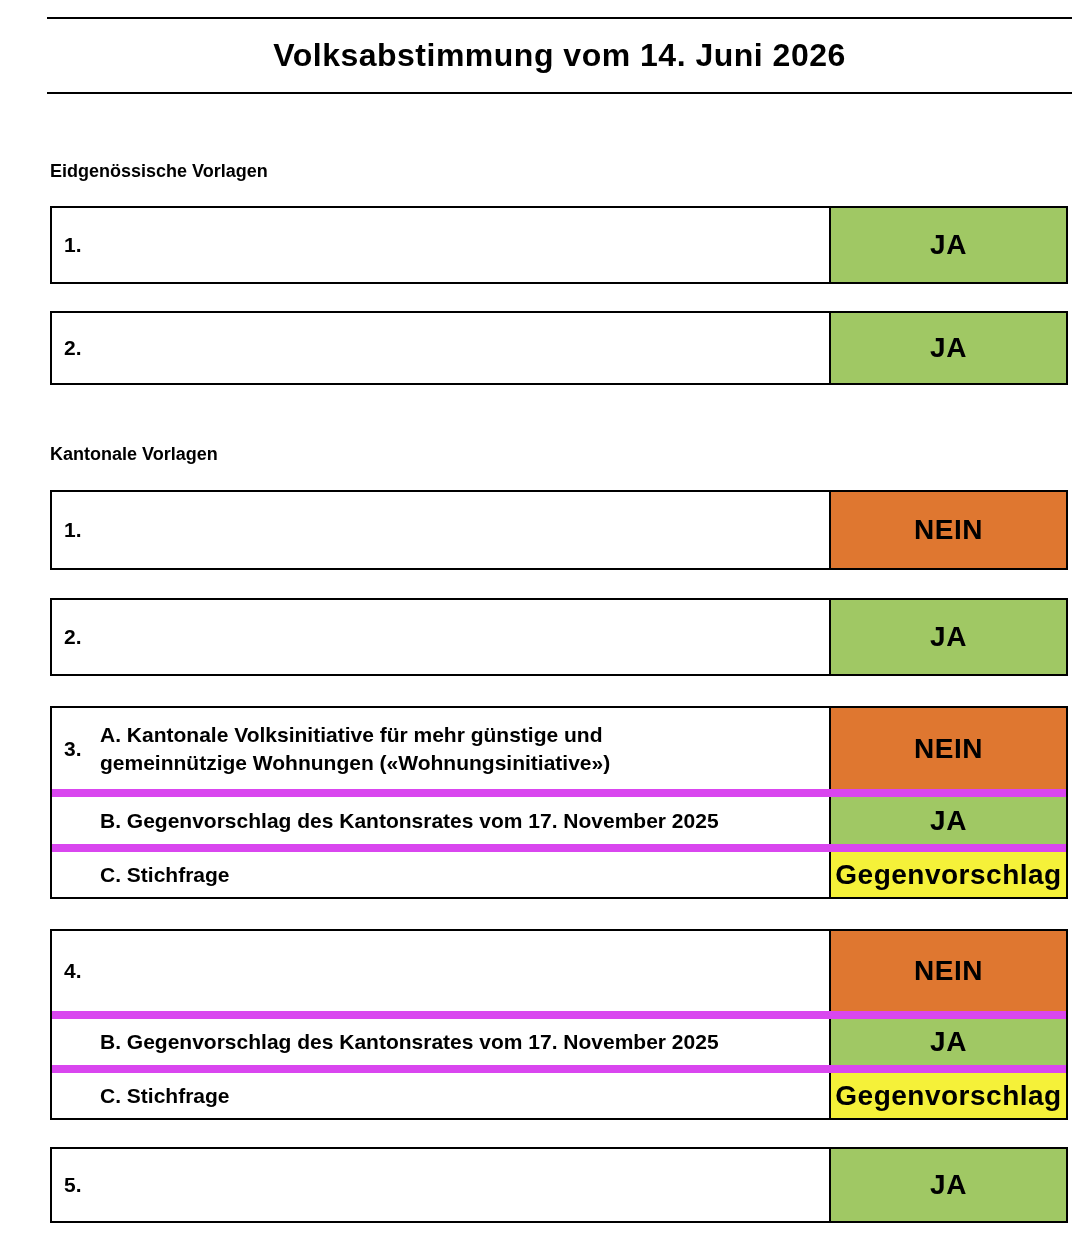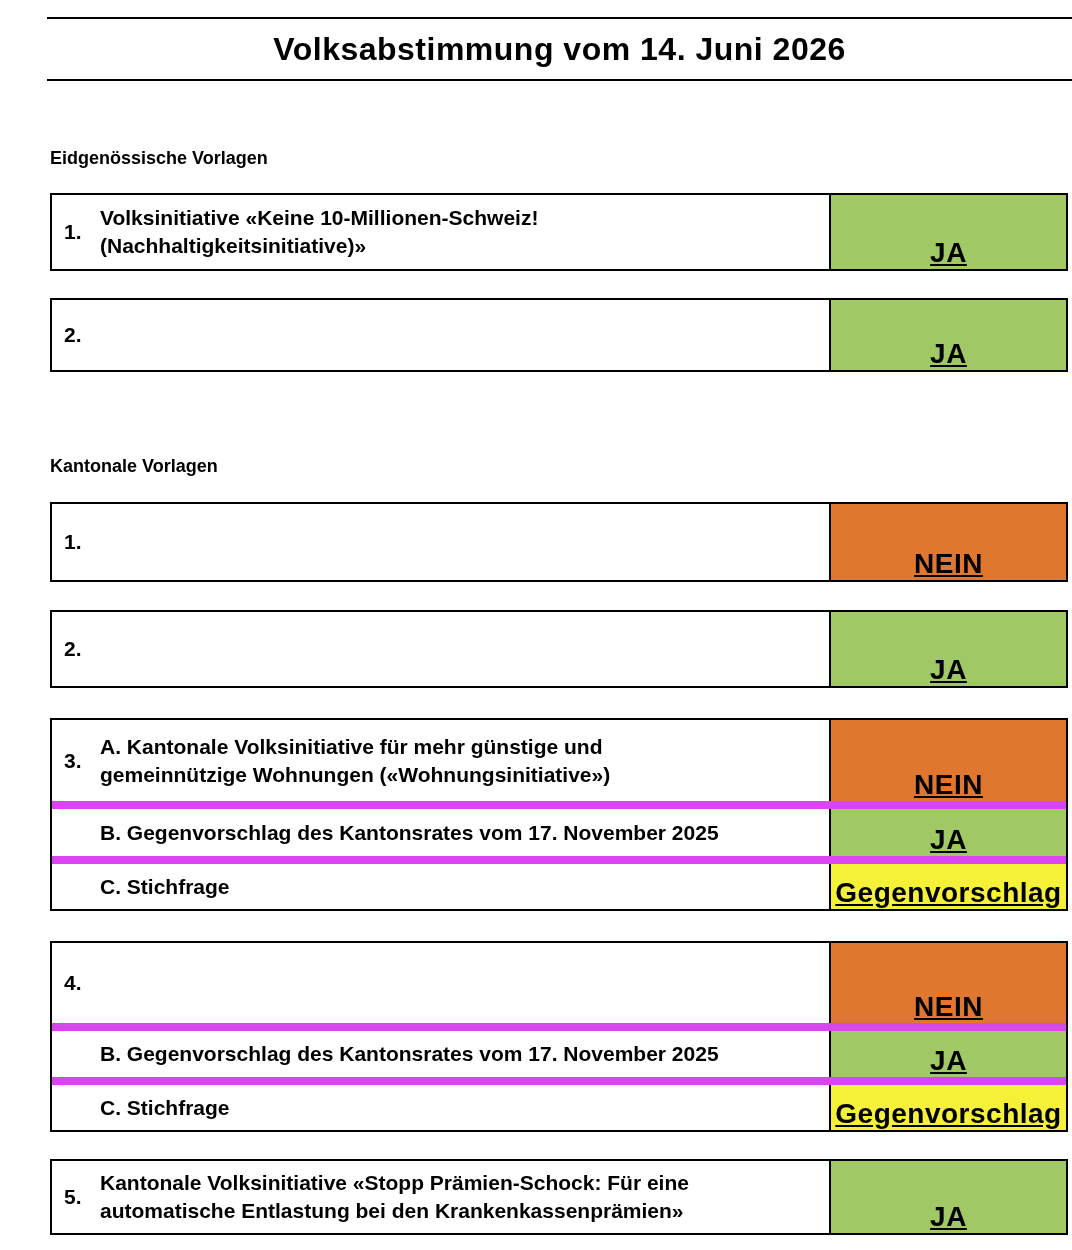--- a/index.html
+++ b/index.html
@@ -11,38 +11,38 @@
   }
   body {
     height: 1250px;
     overflow: hidden;
     position: relative;
   }
   .title-banner {
     margin: 17px 0 0 47px;
     border-top: 2px solid #000;
     border-bottom: 2px solid #000;
-    height: 64px;
+    height: 77px;
     display: flex;
     align-items: center;
     justify-content: center;
   }
   .page-title {
     font-size: 32px;
     font-weight: 700;
     letter-spacing: 0.5px;
   }
   .section-heading {
     margin: 64px 0 0 50px;
     font-size: 18px;
     font-weight: 700;
     line-height: 26px;
   }
   .section-heading.second {
-    margin-top: 81px;
+    margin-top: 56px;
   }
   .item {
     border: 2px solid #000;
     margin-left: 50px;
     width: 1018px;
     background: #fff;
   }
   .item.m22 { margin-top: 22px; }
   .item.m27 { margin-top: 27px; }
   .item.m23 { margin-top: 23px; }
@@ -74,45 +74,42 @@
     font-size: 21px;
     font-weight: 700;
     line-height: 28px;
     white-space: pre-line;
     padding-right: 8px;
   }
   .a-cell {
     flex: 1;
     border-left: 2px solid #000;
     display: flex;
-    align-items: flex-end;
+    align-items: center;
     justify-content: center;
-    text-decoration: underline;
   }
   .a-label {
     font-size: 28px;
     font-weight: 700;
     letter-spacing: 0.5px;
   }
 </style>
 </head>
 <body>
 
 <div class="title-banner">
   <div class="page-title">Volksabstimmung vom 14. Juni 2026</div>
 </div>
 
 <div class="section-heading">Eidgenössische Vorlagen</div>
 
 <div class="item m22">
   <div class="row" style="height:74px">
     <div class="q-cell">
       <span class="num">1.</span>
-      <div class="q-text">Volksinitiative «Keine 10-Millionen-Schweiz!
-(Nachhaltigkeitsinitiative)»</div>
     </div>
     <div class="a-cell" style="background-color: rgb(160, 200, 100);">
       <span class="a-label">JA</span>
     </div>
   </div>
 </div>
 
 <div class="item m27">
   <div class="row" style="height:70px">
     <div class="q-cell">
@@ -205,20 +202,18 @@
     <div class="a-cell" style="background-color: rgb(245, 241, 57);">
       <span class="a-label">Gegenvorschlag</span>
     </div>
   </div>
 </div>
 
 <div class="item m27">
   <div class="row" style="height:72px">
     <div class="q-cell">
       <span class="num">5.</span>
-      <div class="q-text">Kantonale Volksinitiative «Stopp Prämien-Schock: Für eine
-automatische Entlastung bei den Krankenkassenprämien»</div>
     </div>
     <div class="a-cell" style="background-color: rgb(160, 200, 100);">
       <span class="a-label">JA</span>
     </div>
   </div>
 </div>
 
 </body></html>

